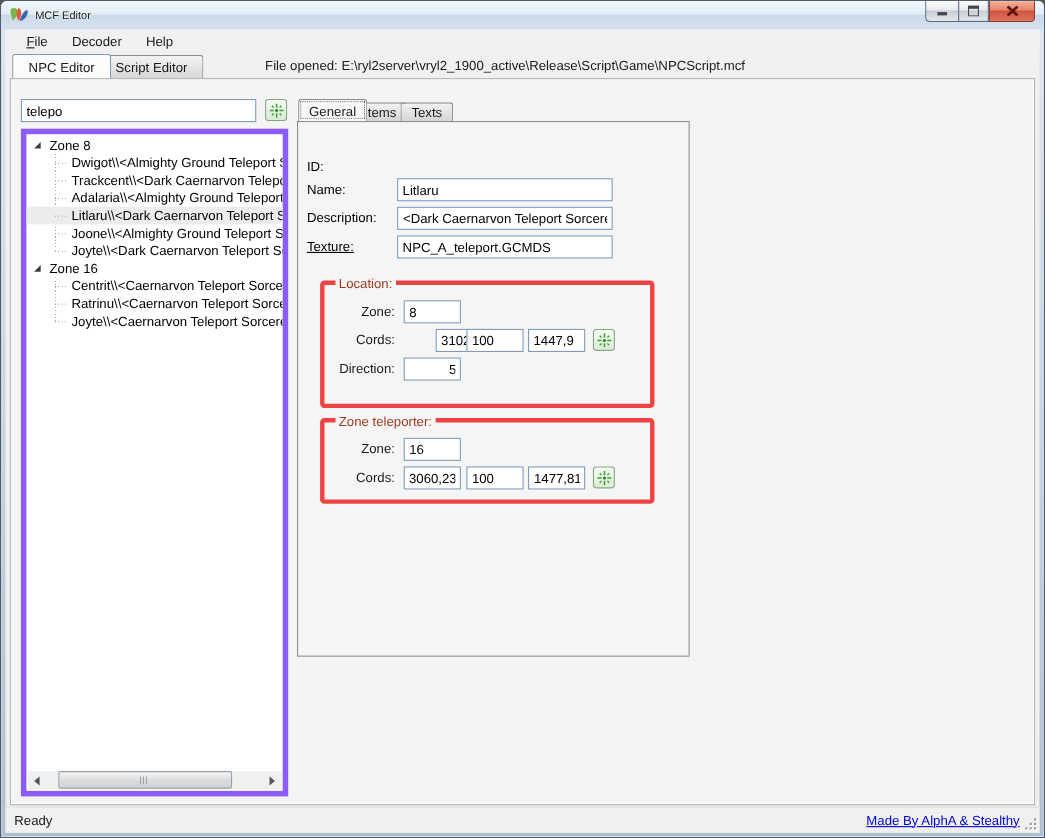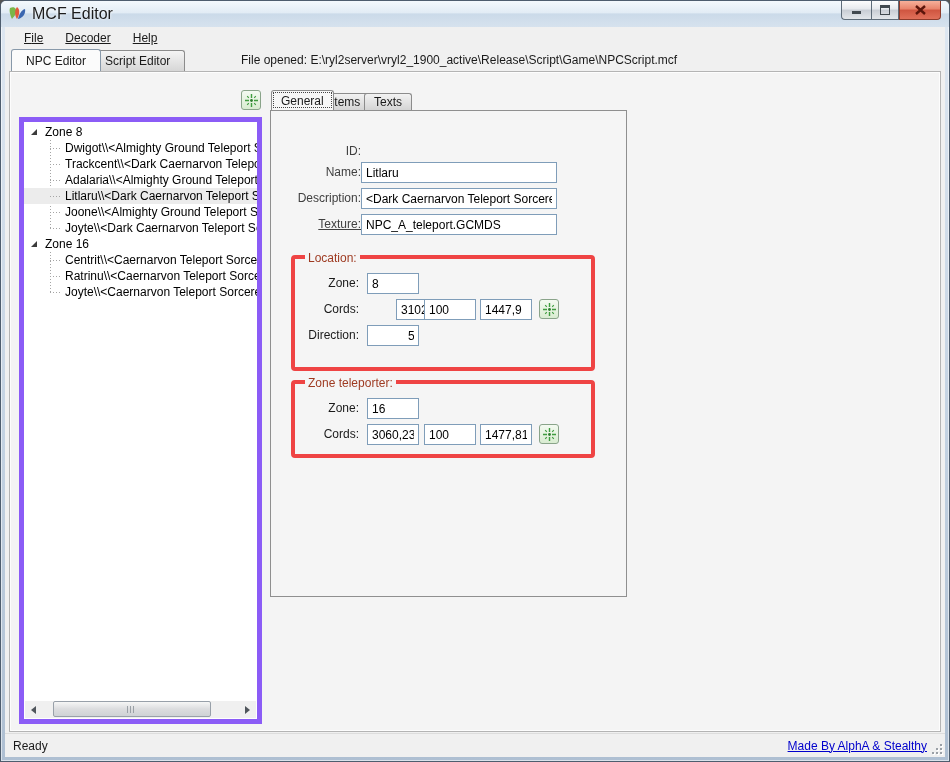--- a/index.html
+++ b/index.html
@@ -18,39 +18,39 @@
     overflow:hidden;
     box-shadow:inset 0 0 0 1px rgba(255,255,255,.55);
   }
   
   .titlebar {
     position:absolute; top:0; left:0; right:0; height:26px;
     background:linear-gradient(180deg,#f4f9fd 0%,#e2ecf5 45%,#cbdae9 50%,#d6e2ee 100%);
     display:flex; align-items:center;
   }
   .app-icon { margin:0 6px 0 8px; width:17px; height:16px; }
-  .title-text { font-size:16px; color:#1c1c1c; text-shadow:0 0 3px #fff; }
+  .title-text { font-size:10px; color:#1c1c1c; text-shadow:0 0 3px #fff; }
   .winbtns { position:absolute; top:0; right:8px; display:flex; }
   .winbtn {
     height:19px; border:1px solid #5e6c79; border-top:none;
     background:linear-gradient(180deg,#fdfdfd 0%,#e6e9ed 45%,#c8cdd4 50%,#e3e7eb 100%);
     display:flex; align-items:center; justify-content:center;
     cursor:default;
   }
   .winbtn.min { width:30px; border-radius:0 0 0 4px; border-right:none; }
   .winbtn.max { width:28px; }
   .winbtn.close {
     width:42px; border-radius:0 0 4px 0; border-left-color:#8d3a2a;
     border-color:#8d3a2a;
     background:linear-gradient(180deg,#f6b09a 0%,#e8836b 45%,#cf5540 50%,#e0705a 100%);
   }
   
   .client { position:absolute; left:4px; right:4px; top:26px; bottom:4px; background:#f0f0f0; }
   .menubar { position:absolute; top:0; left:0; right:0; height:22px; background:#f0f0f0; display:flex; align-items:center; padding-left:8px; }
-  .menu-item { padding:3px 11px; color:#1a1a1a;text-decoration:underline; }
+  .menu-item { padding:3px 11px; color:#1a1a1a; }
   .menu-item u { text-decoration:underline; }
   
   .tabstrip { position:absolute; top:22px; left:0; right:0; height:22px; }
   .mtab {
     position:absolute; bottom:0; padding:0 14px; line-height:20px; height:21px;
     background:linear-gradient(180deg,#f4f4f4,#d6d6d6);
     border:1px solid #8c8c8c; border-bottom:none; border-radius:3px 3px 0 0;
     color:#1a1a1a; white-space:nowrap;
   }
   .mtab.active {
@@ -129,21 +129,21 @@
     outline:1px dotted #444; outline-offset:-3px;
   }
   .stab.t1 { left:0; }
   .stab.t2 { left:50px; }
   .stab.t3 { left:93px; }
   .detailpage {
     position:absolute; left:260px; top:38px; width:357px; height:487px;
     background:#f5f5f5; border:1px solid #8f8f8f;
   }
   
-  .flabel { position:absolute; width:82px; text-align:right; color:#404040; line-height:21px; }
+  .flabel { position:absolute; width:82px; color:#000000; line-height:21px; }
   .fvalue-static { position:absolute; line-height:21px; color:#1a1a1a; }
   .tbox {
     position:absolute; height:21px; border:1px solid #7f9db9; background:#fff;
     padding:0 4px; font-family:"Liberation Sans", sans-serif; font-size:12px;
   }
   .tbox.wide { width:196px; left:90px; }
   .groupbox {
     position:absolute; left:20px; width:304px;
     border:4px solid #ef4444; border-radius:4px; background:#f5f5f5;
   }
@@ -216,20 +216,21 @@
     </div>
 
     <div class="tabstrip">
       <div class="mtab active" style="left:6px;">NPC Editor</div>
       <div class="mtab" style="left:85px;">Script Editor</div>
       <span class="file-opened">File opened: E:\ryl2server\vryl2_1900_active\Release\Script\Game\NPCScript.mcf</span>
     </div>
 
     <div class="tabpage">
 
+      <input class="search-input" type="text" value="telepo" style="">
       <button class="burst-btn search-pos">
         <svg width="13" height="13" viewBox="0 0 13 13">
           <g stroke="#3f9c3f" stroke-width="1.4">
             <path d="M6.5 0 V4 M6.5 9 V13 M0 6.5 H4 M9 6.5 H13"></path>
             <path d="M2.2 2.2 L3.8 3.8 M9.2 9.2 L10.8 10.8 M10.8 2.2 L9.2 3.8 M3.8 9.2 L2.2 10.8" stroke-width="1.2"></path>
           </g>
           <circle cx="6.5" cy="6.5" r="1.4" fill="#2e7d2e"></circle>
         </svg>
       </button>
 

